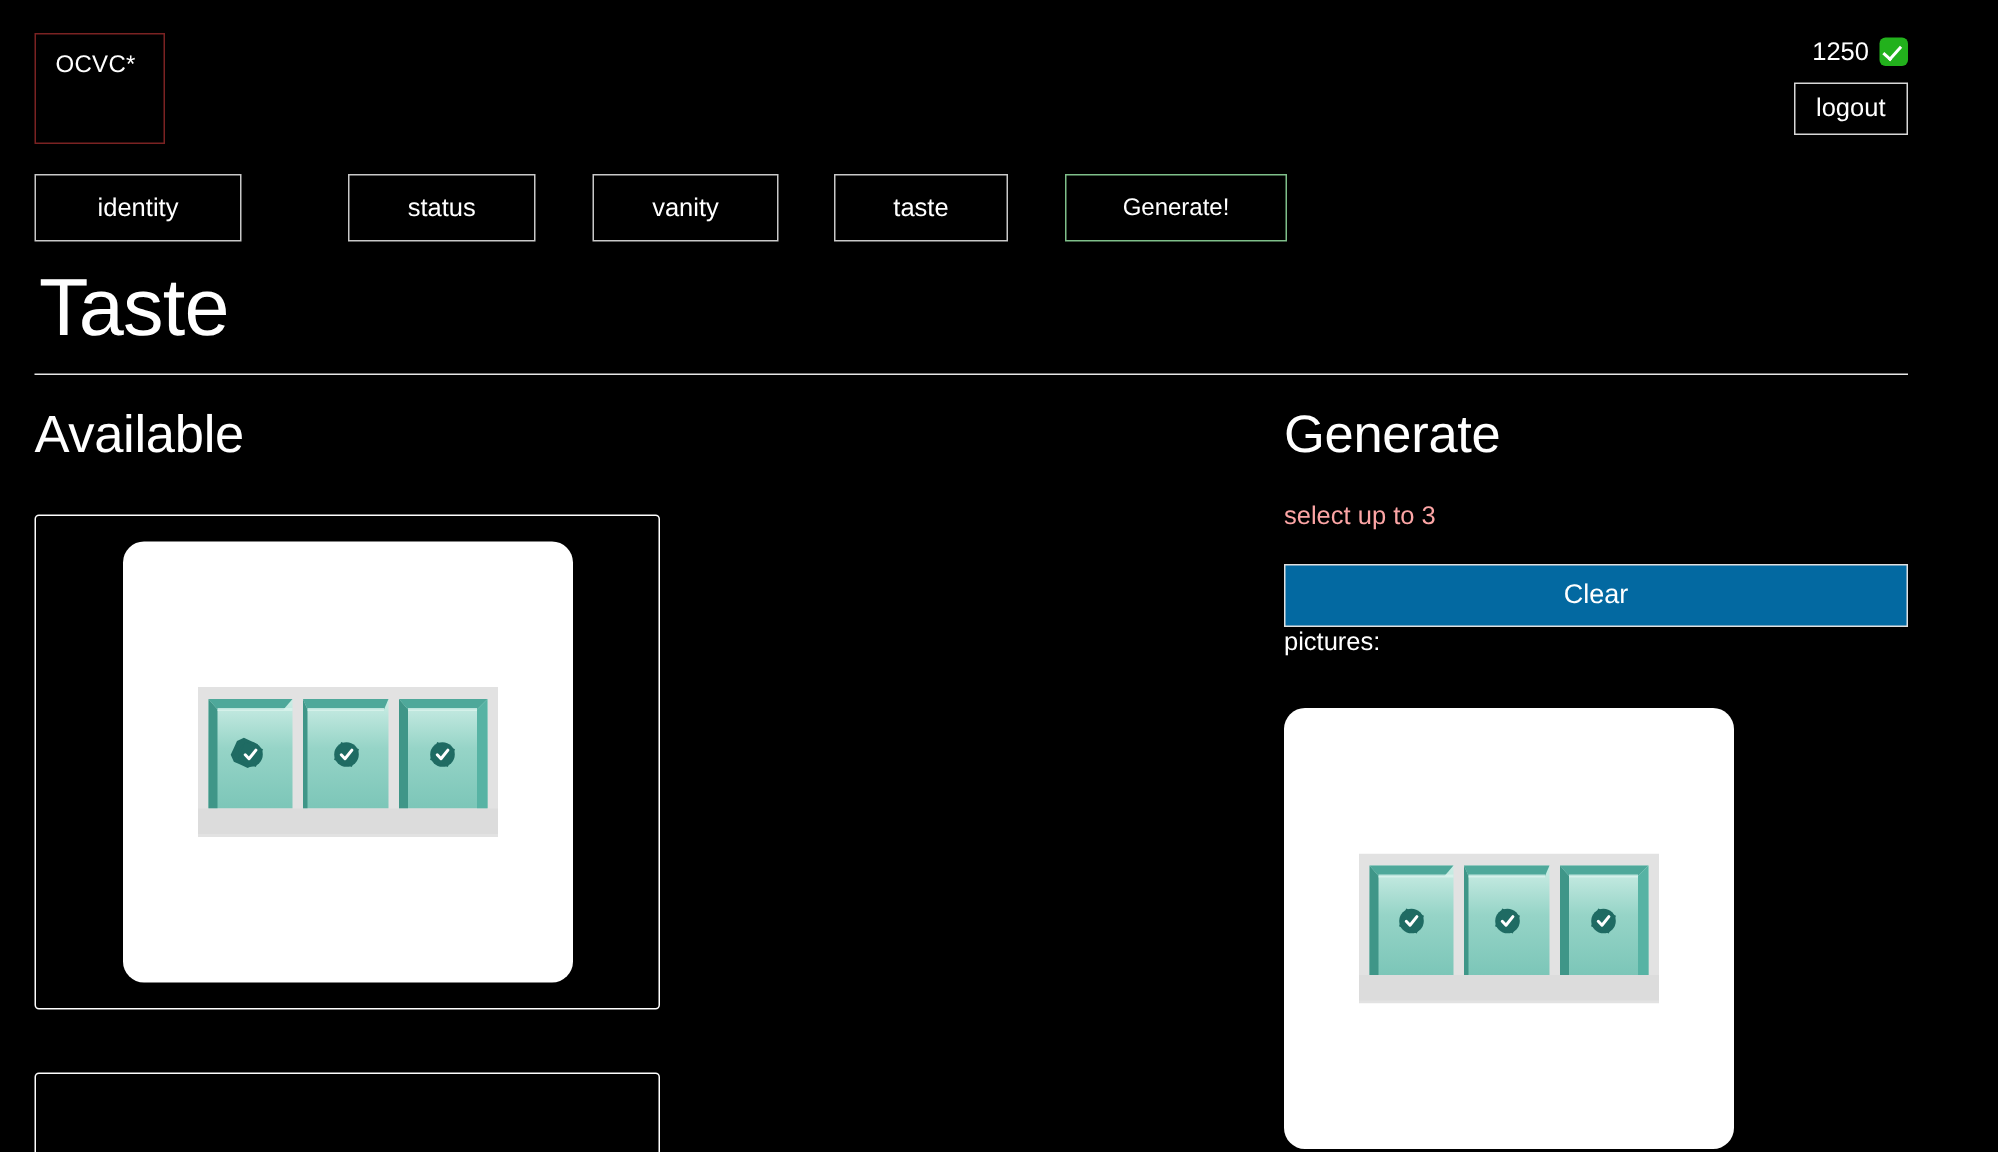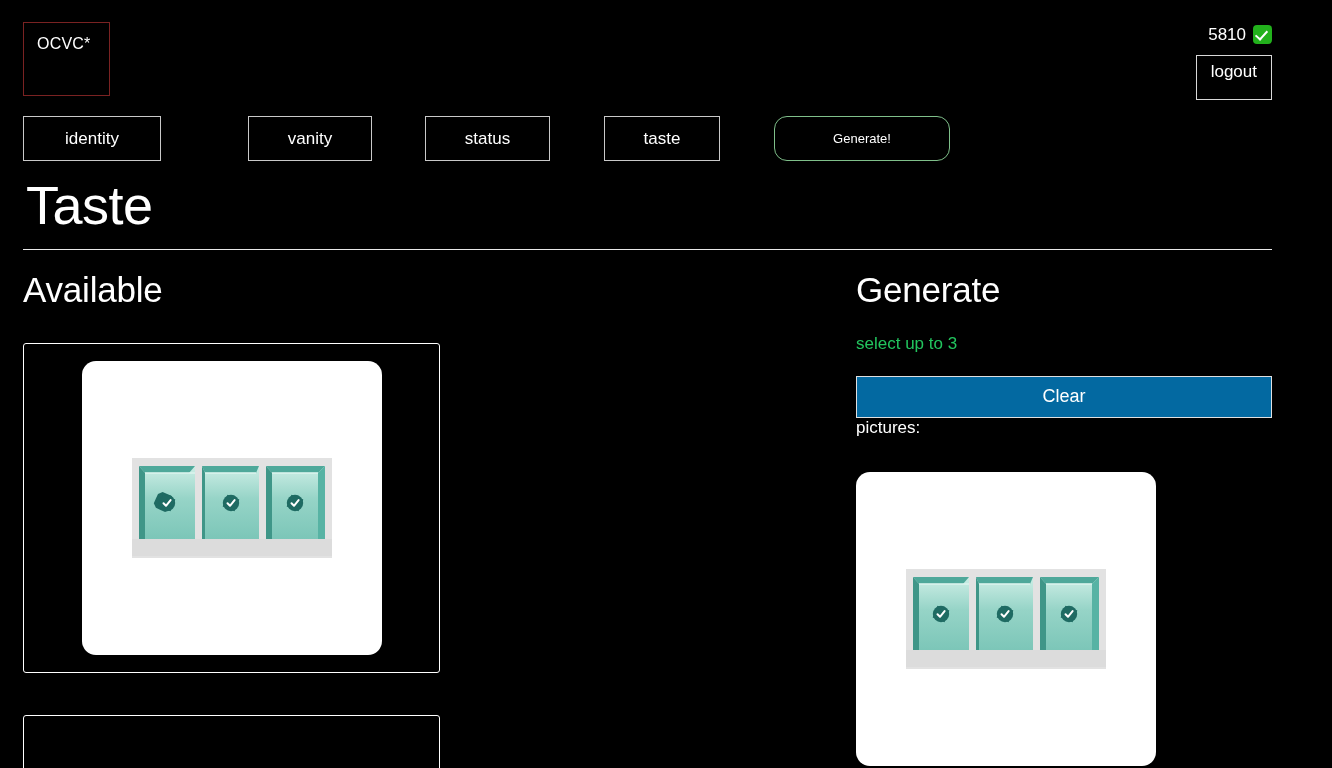--- a/index.html
+++ b/index.html
@@ -70,56 +70,55 @@
     transform: rotate(42deg);
   }
   .logout-btn {
     margin-top: 9px;
     display: inline-block;
     border: 1px solid #d8d8d8;
     background: #000;
     color: #fff;
     font-size: 17px;
     font-family: "Liberation Sans", sans-serif;
-    padding: 6px 14px 17px 14px;
+    padding: 6px 14px 7px 14px;
     cursor: pointer;
     line-height: 1.2;
   }
 
   
   .nav {
     position: absolute;
     top: 116px;
     left: 23px;
     display: flex;
-    gap: 16px;
+    gap: 0;
   }
   .nav-btn {
     background: #000;
     color: #ffffff;
     border: 1px solid #c9c9c9;
     font-family: "Liberation Sans", sans-serif;
     font-size: 17px;
     height: 45px;
     cursor: pointer;
     text-align: center;
     line-height: 1;
     display: flex;
     align-items: center;
     justify-content: center;
   }
   .nav-btn.n-identity { width: 138px; margin-right: 71px; }
   .nav-btn.n-status   { width: 125px; margin-right: 38px; }
   .nav-btn.n-vanity   { width: 124px; margin-right: 37px; }
   .nav-btn.n-taste    { width: 116px; margin-right: 38px; }
   .nav-btn.n-generate {
-    width: 176px;
+    width: 148px;
     border-color: #7fbf8a;
-    font-size: 13px;
-    border-radius: 13px;
+    font-size: 16px;
   }
 
   
   .page-title {
     position: absolute;
     top: 176px;
     left: 26px;
     font-size: 54px;
     font-weight: 400;
     line-height: 1.1;
@@ -151,21 +150,21 @@
   .col-heading {
     font-size: 35px;
     font-weight: 400;
     color: #ffffff;
     line-height: 1.15;
     letter-spacing: -0.2px;
   }
   .hint {
     margin-top: 24px;
     font-size: 17px;
-    color: #22c55e;
+    color: #fca5a5;
     line-height: 1.2;
   }
   .clear-btn {
     margin-top: 21px;
     width: 416px;
     height: 42px;
     background: #0369a1;
     color: #ffffff;
     border: 1px solid #e0e0e0;
     font-family: "Liberation Sans", sans-serif;
@@ -224,31 +223,31 @@
 <body>
 
 <div class="topbar">
 
   <div class="logo-box">
     <span>OCVC*</span>
   </div>
 
   <div class="account">
     <div class="account-row">
-      <span class="account-number">5810</span>
+      <span class="account-number">1250</span>
       <span class="verified-badge"></span>
     </div>
     <button class="logout-btn">logout</button>
   </div>
 </div>
 
 <nav class="nav">
   <button class="nav-btn n-identity">identity</button>
+  <button class="nav-btn n-status">status</button>
   <button class="nav-btn n-vanity">vanity</button>
-  <button class="nav-btn n-status">status</button>
   <button class="nav-btn n-taste">taste</button>
   <button class="nav-btn n-generate">Generate!</button>
 </nav>
 
 <h1 class="page-title">Taste</h1>
 <div class="divider"></div>
 
 <section class="col-left">
   <h2 class="col-heading">Available</h2>
 

